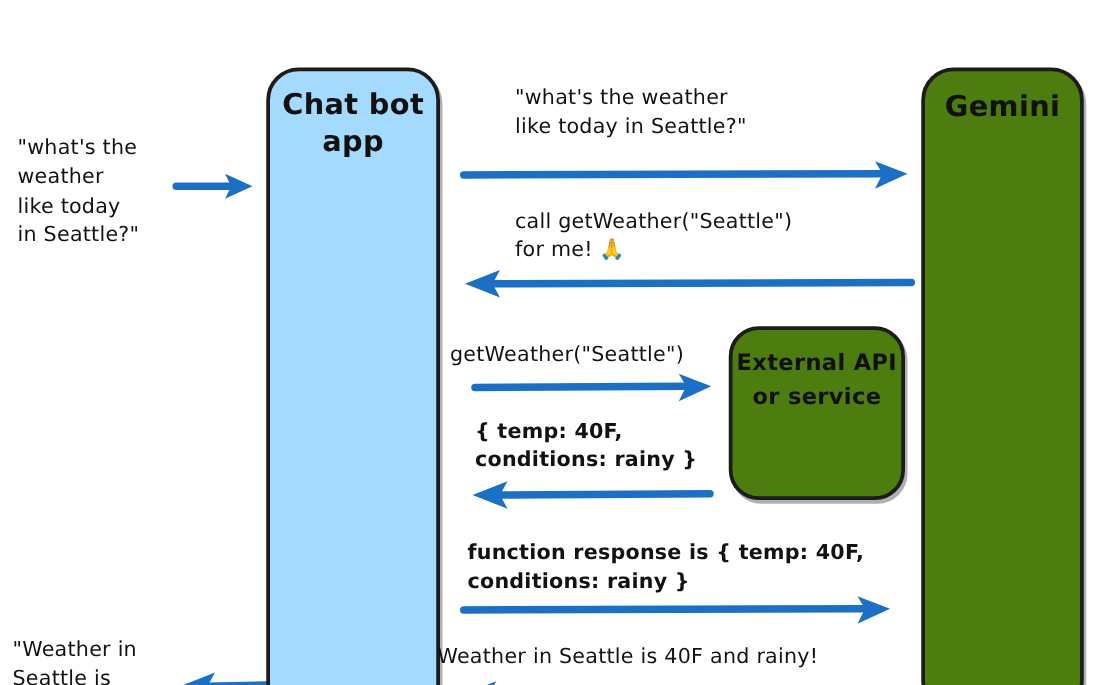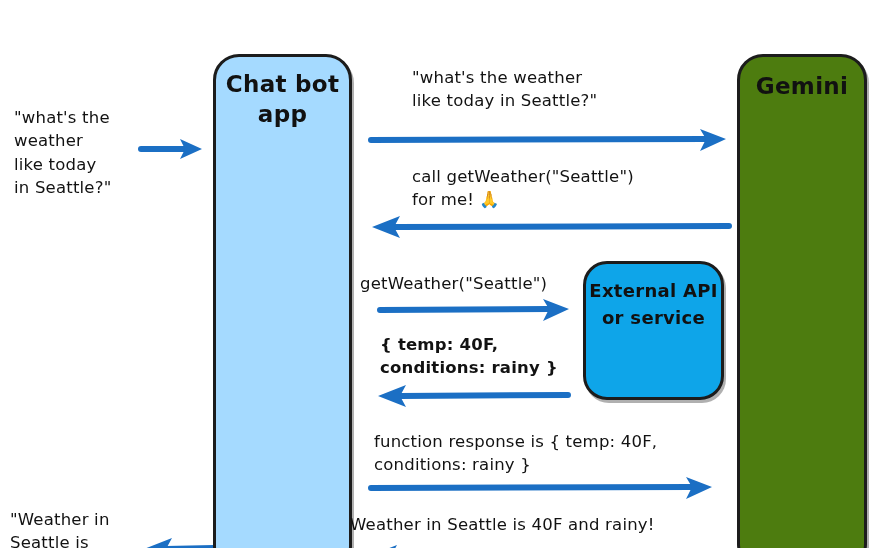--- a/index.html
+++ b/index.html
@@ -32,21 +32,21 @@
   .node.lane-chatbot {
     left: 213px; top: 6px; width: 139px; height: 518px;
     background: #a5daff;
   }
   .node.lane-gemini {
     left: 737px; top: 6px; width: 130px; height: 516px;
     background: #4d7c0f;
   }
   .node.api-box {
     left: 583px; top: 213px; width: 141px; height: 139px;
-    background: #0ea5e9;
+    background: #4d7c0f;
     border-radius: 24px;
   }
 
   .node-label {
     position: absolute;
     left: 0; right: 0;
     text-align: center;
     color: #111111;
     font-family: "DejaVu Sans", sans-serif;
     font-weight: 600;
@@ -76,21 +76,21 @@
     line-height: 1.42;
     white-space: pre-line;
     letter-spacing: 0.2px;
   }
 
   .note-user-question   { left: 14px;  top: 58px;  width: 190px; }
   .note-to-gemini       { left: 412px; top: 18px;  width: 330px; }
   .note-call-tool       { left: 412px; top: 117px; width: 330px; }
   .note-getweather      { left: 360px; top: 224px; width: 230px; }
   .note-tool-result     { left: 380px; top: 285px; width: 220px; font-weight: bold; }
-  .note-fn-response     { left: 374px; top: 382px; width: 360px; }
+  .note-fn-response     { left: 374px; top: 382px; width: 360px; font-weight: bold; }
   .note-final-to-app    { left: 350px; top: 465px; width: 380px; }
   .note-user-answer     { left: 10px;  top: 460px; width: 160px; }
 
   
   .arrow {
     position: absolute;
   }
   .arrow svg { display: block; overflow: visible; }
 </style>
 </head>

